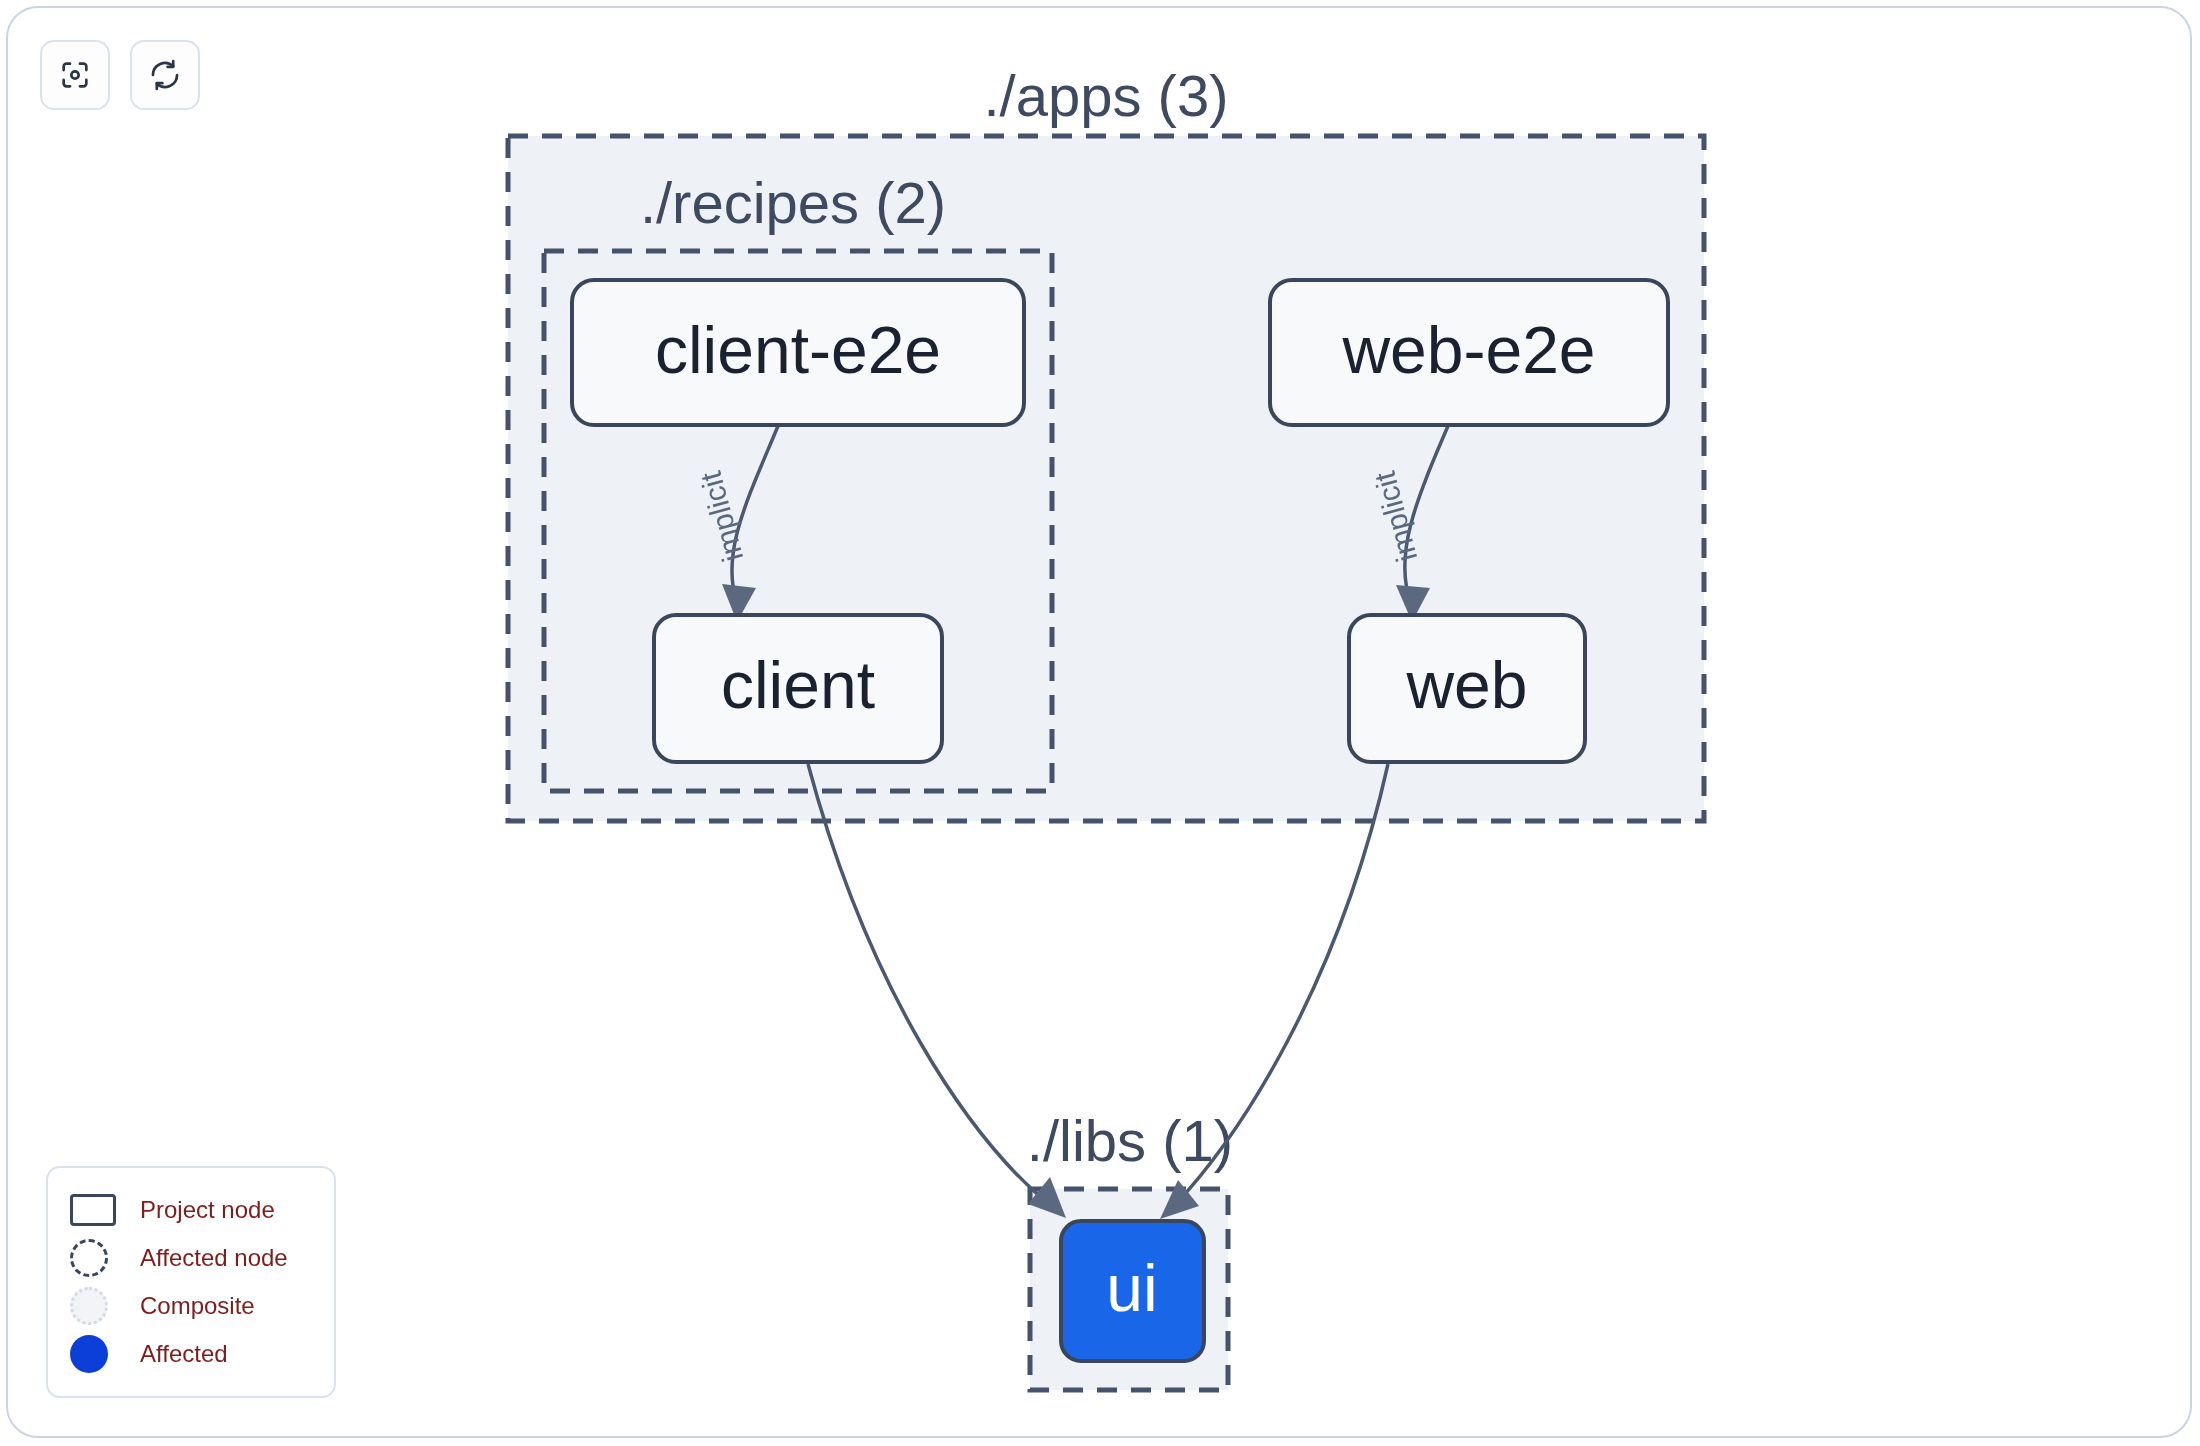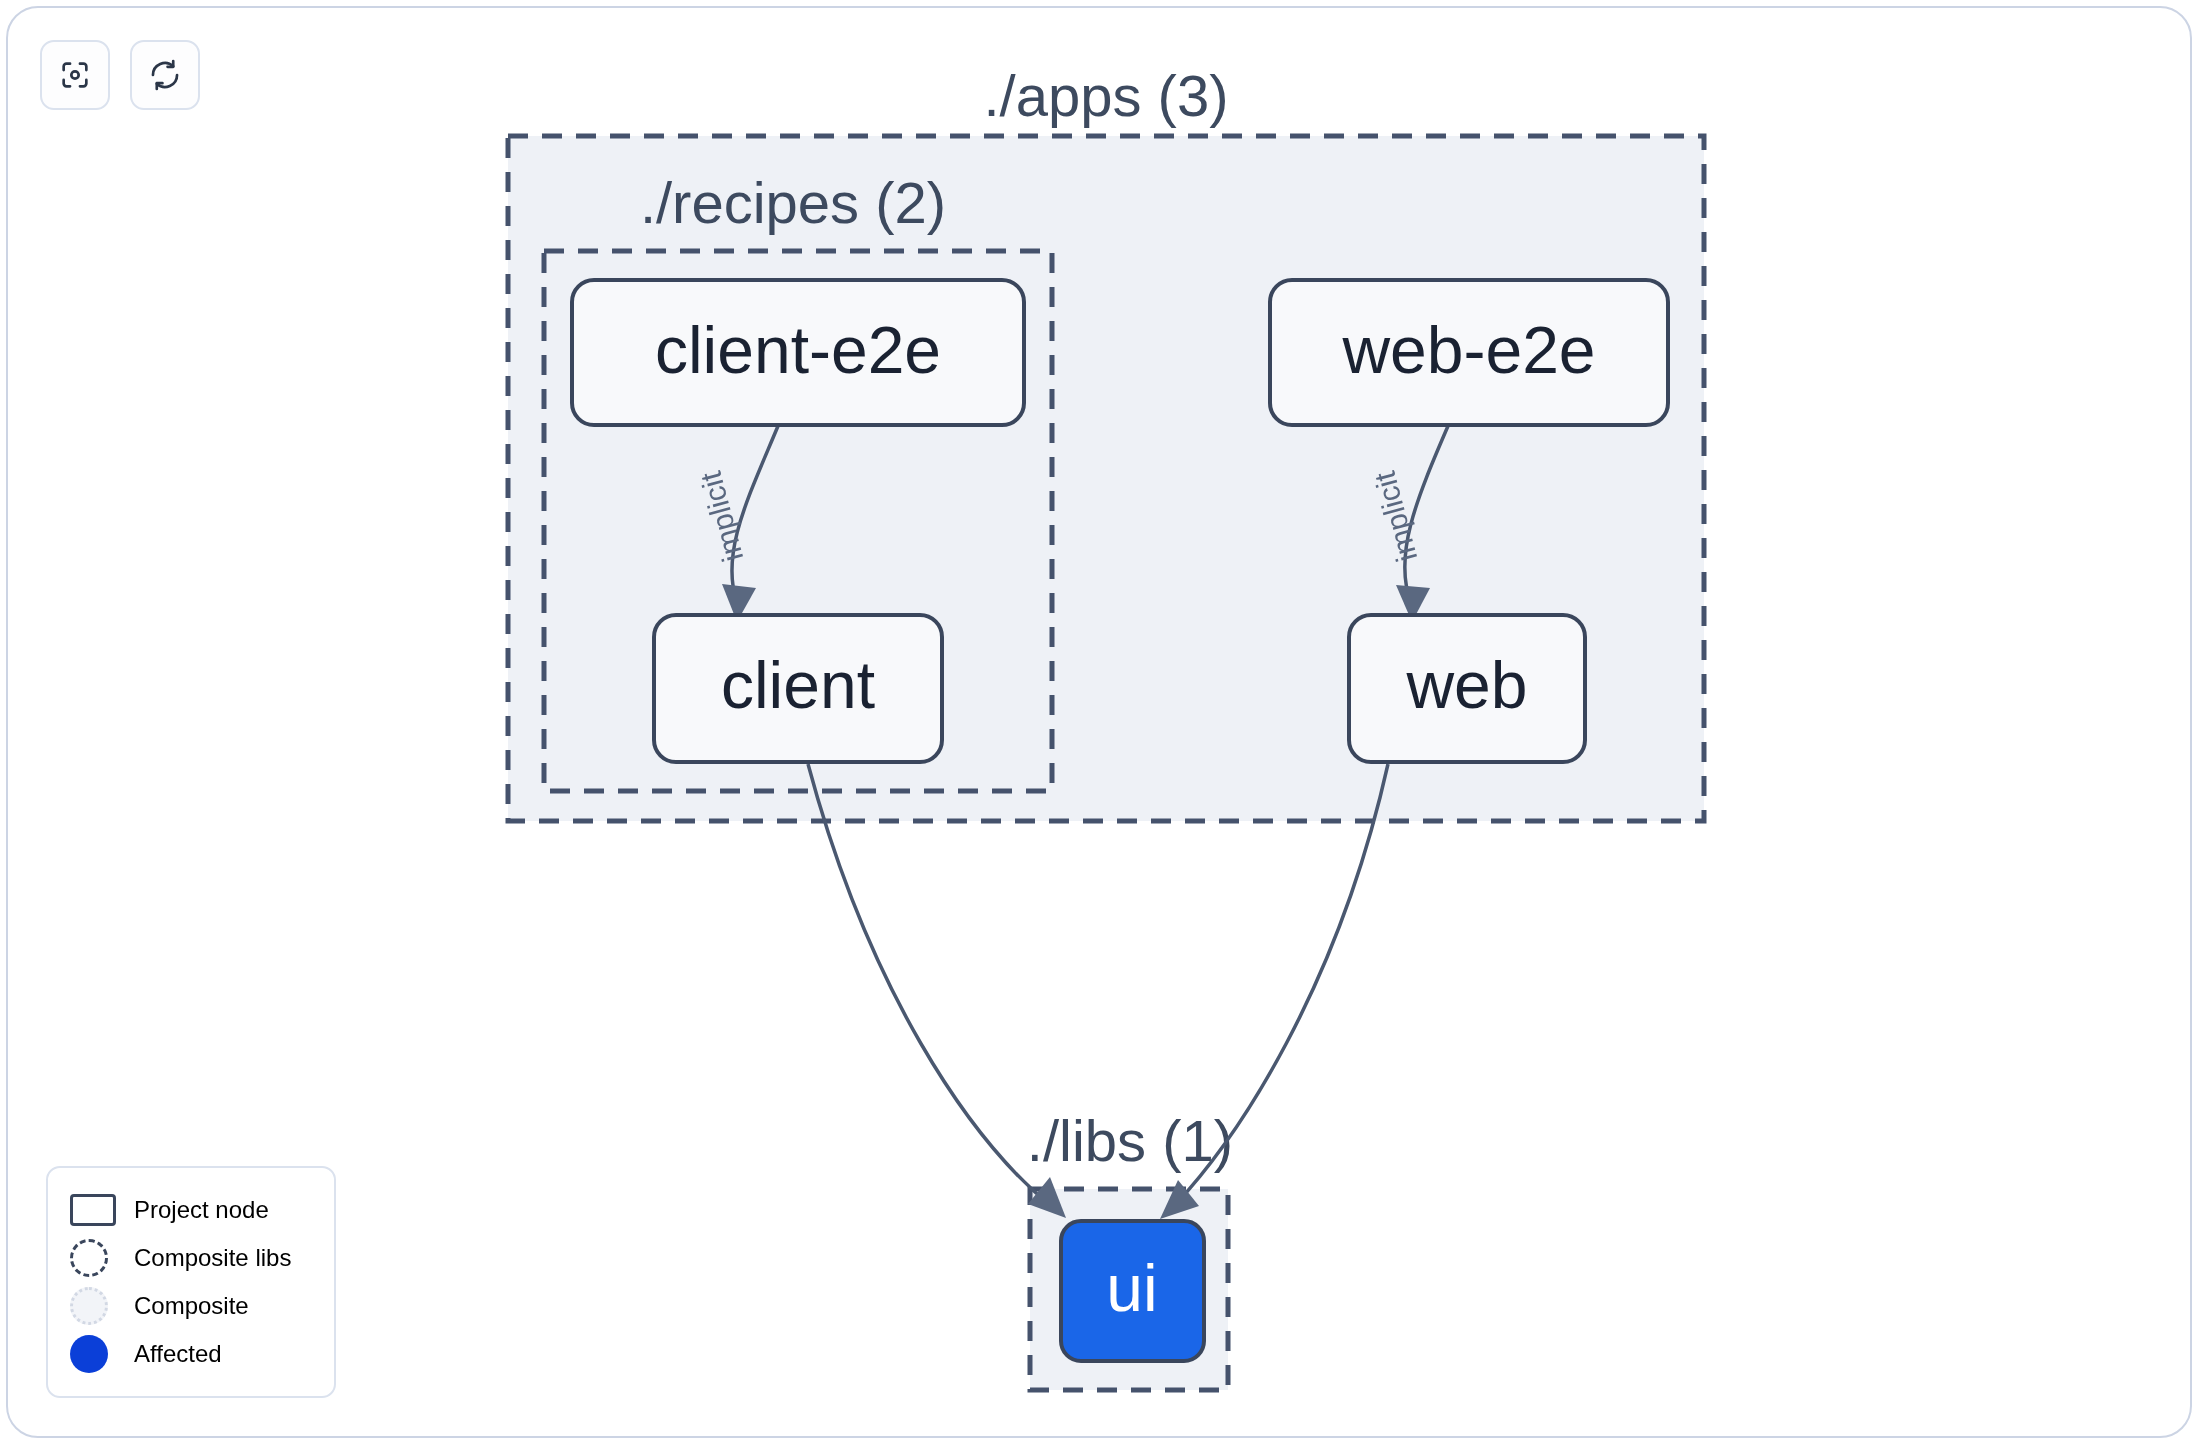--- a/index.html
+++ b/index.html
@@ -162,22 +162,22 @@
   }
   .glyph-touched-circle {
     width: 38px;
     height: 38px;
     border-radius: 50%;
     background: #0b3fd8;
   }
   .legend-text {
     font-family: "Liberation Sans", sans-serif;
     font-size: 24px;
-    color: #000000;
-    margin-left: 12px;
+    color: #7f1d1d;
+    margin-left: 18px;
     white-space: nowrap;
   }
 </style>
 </head>
 <body>
 
 <div id="graph-canvas">
 
   <div id="toolbar">
     <button class="tool-btn">
@@ -275,21 +275,21 @@
       <span class="legend-glyph">
         <span class="glyph-rect"></span>
       </span>
       <span class="legend-text">Project node</span>
     </div>
 
     <div class="legend-row">
       <span class="legend-glyph">
         <span class="glyph-dashed-circle"></span>
       </span>
-      <span class="legend-text">Composite libs</span>
+      <span class="legend-text">Affected node</span>
     </div>
 
     <div class="legend-row">
       <span class="legend-glyph">
         <span class="glyph-affected-circle"></span>
       </span>
       <span class="legend-text">Composite</span>
     </div>
 
     <div class="legend-row">

